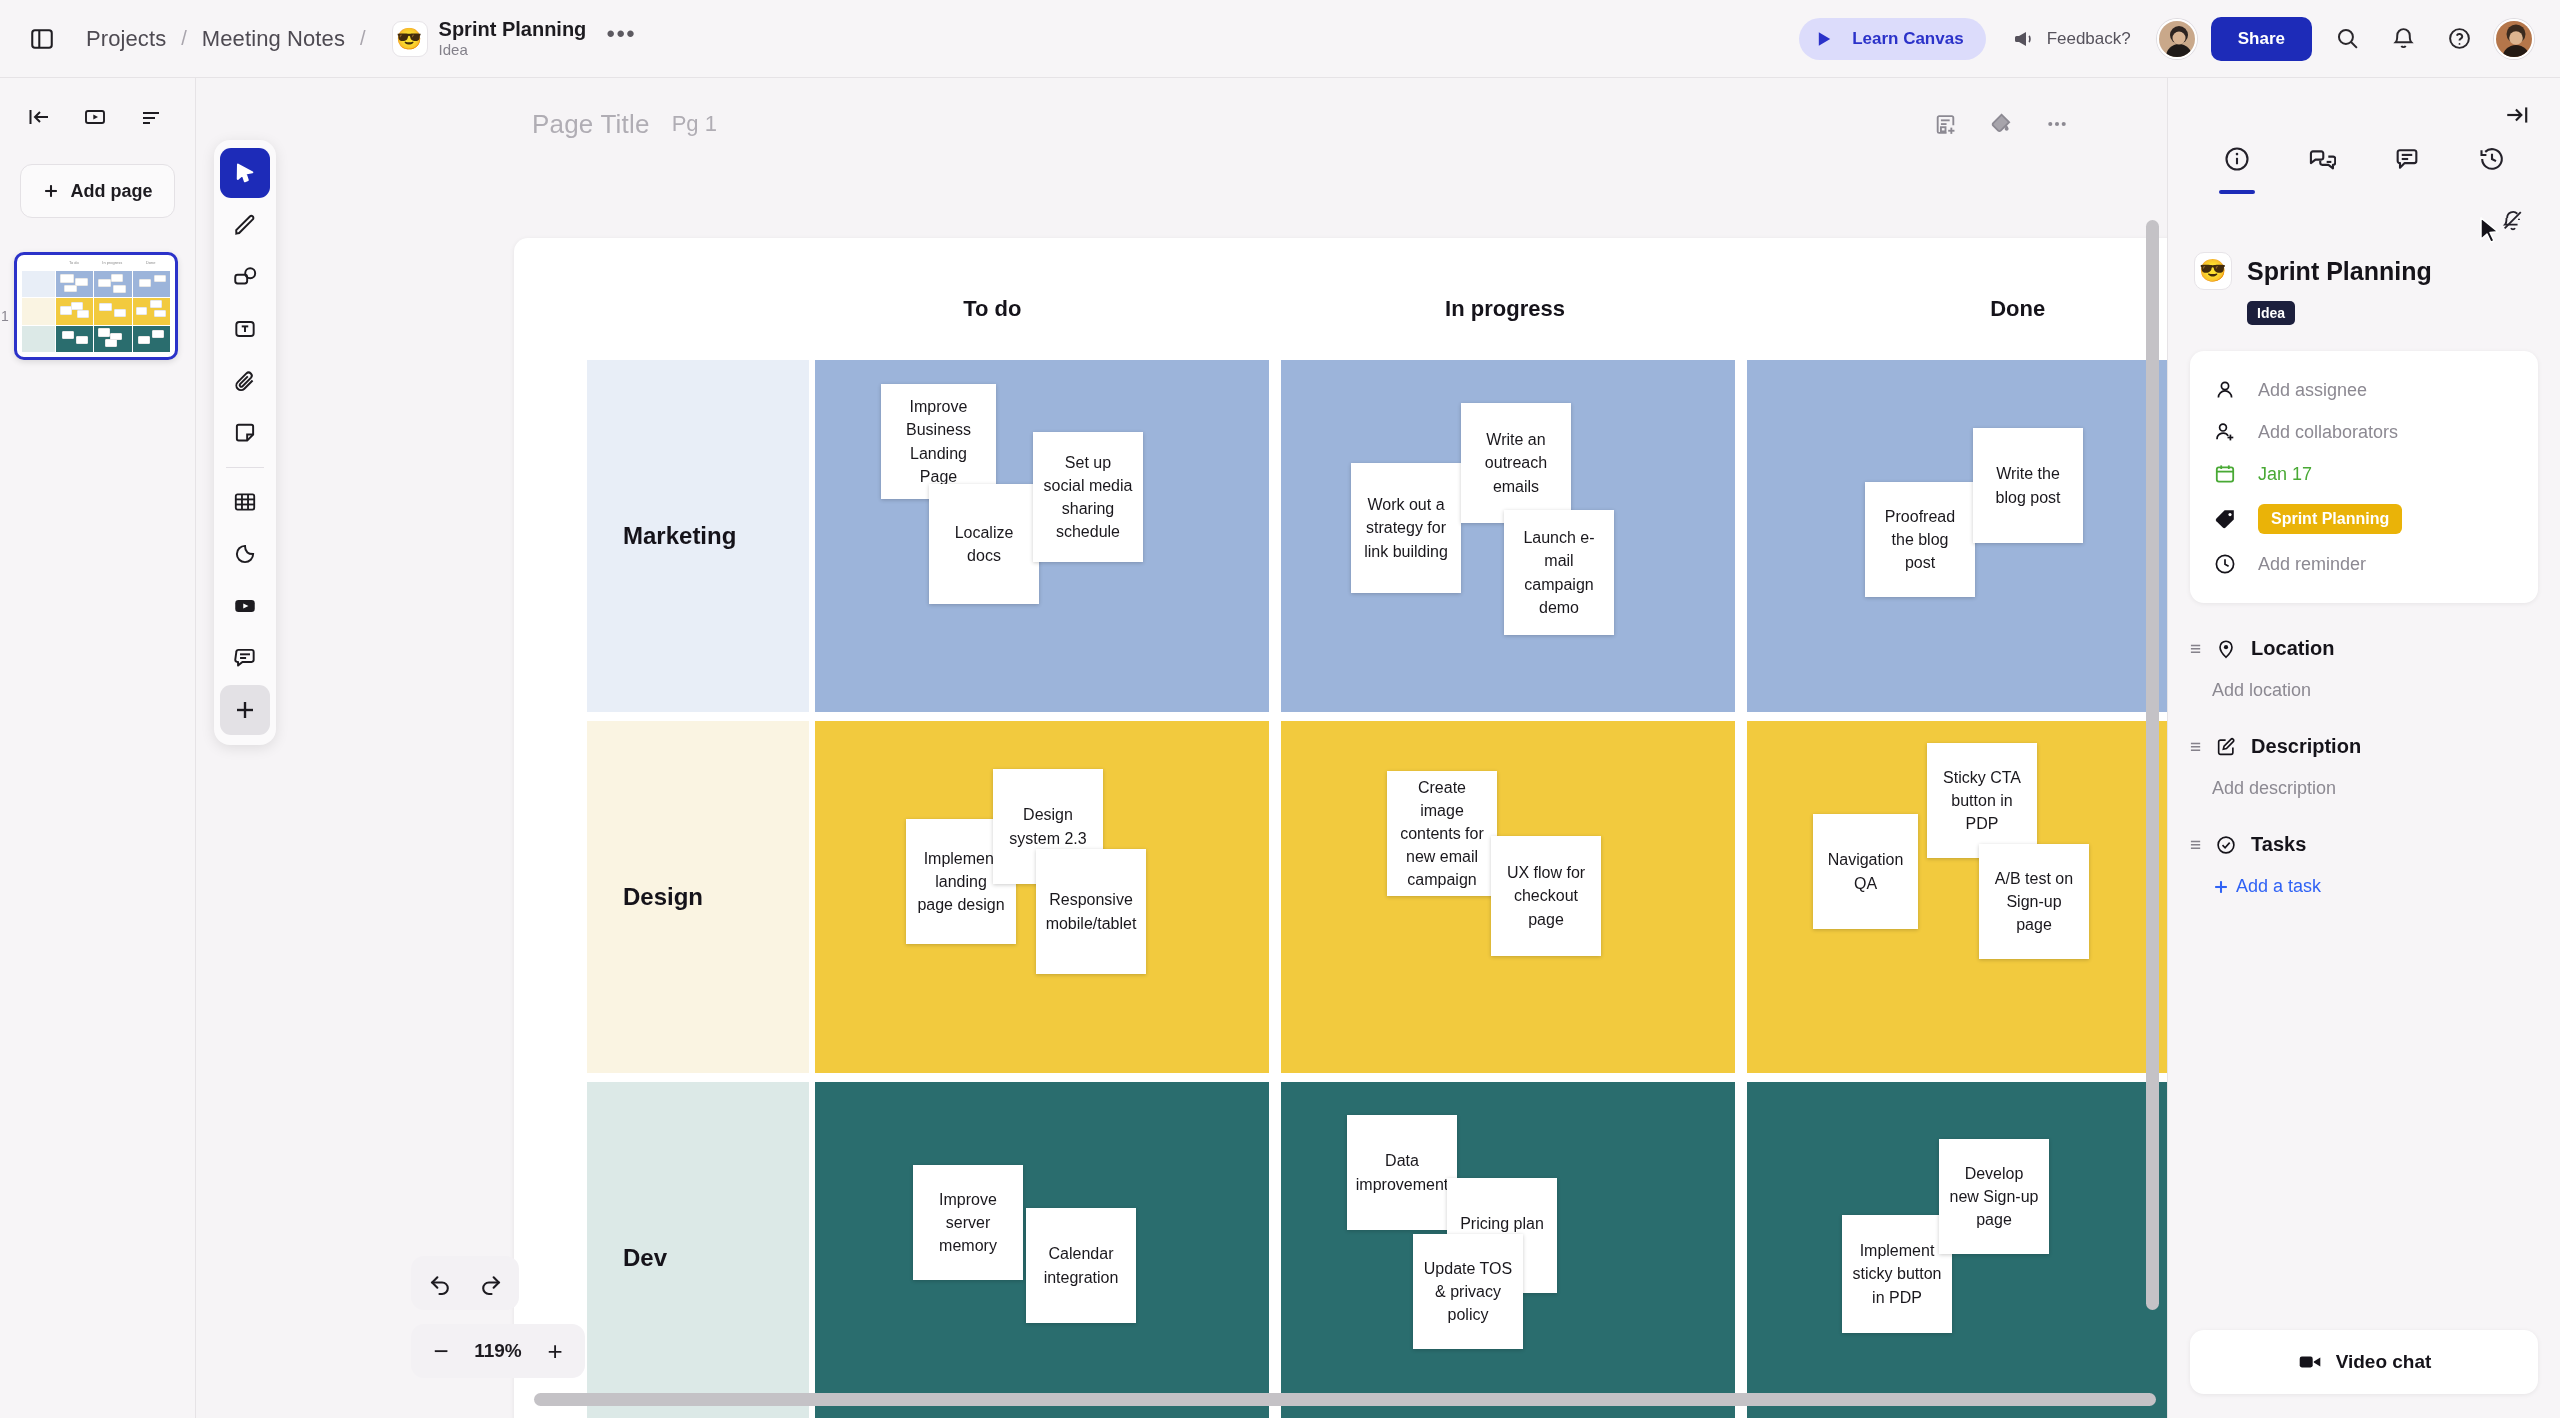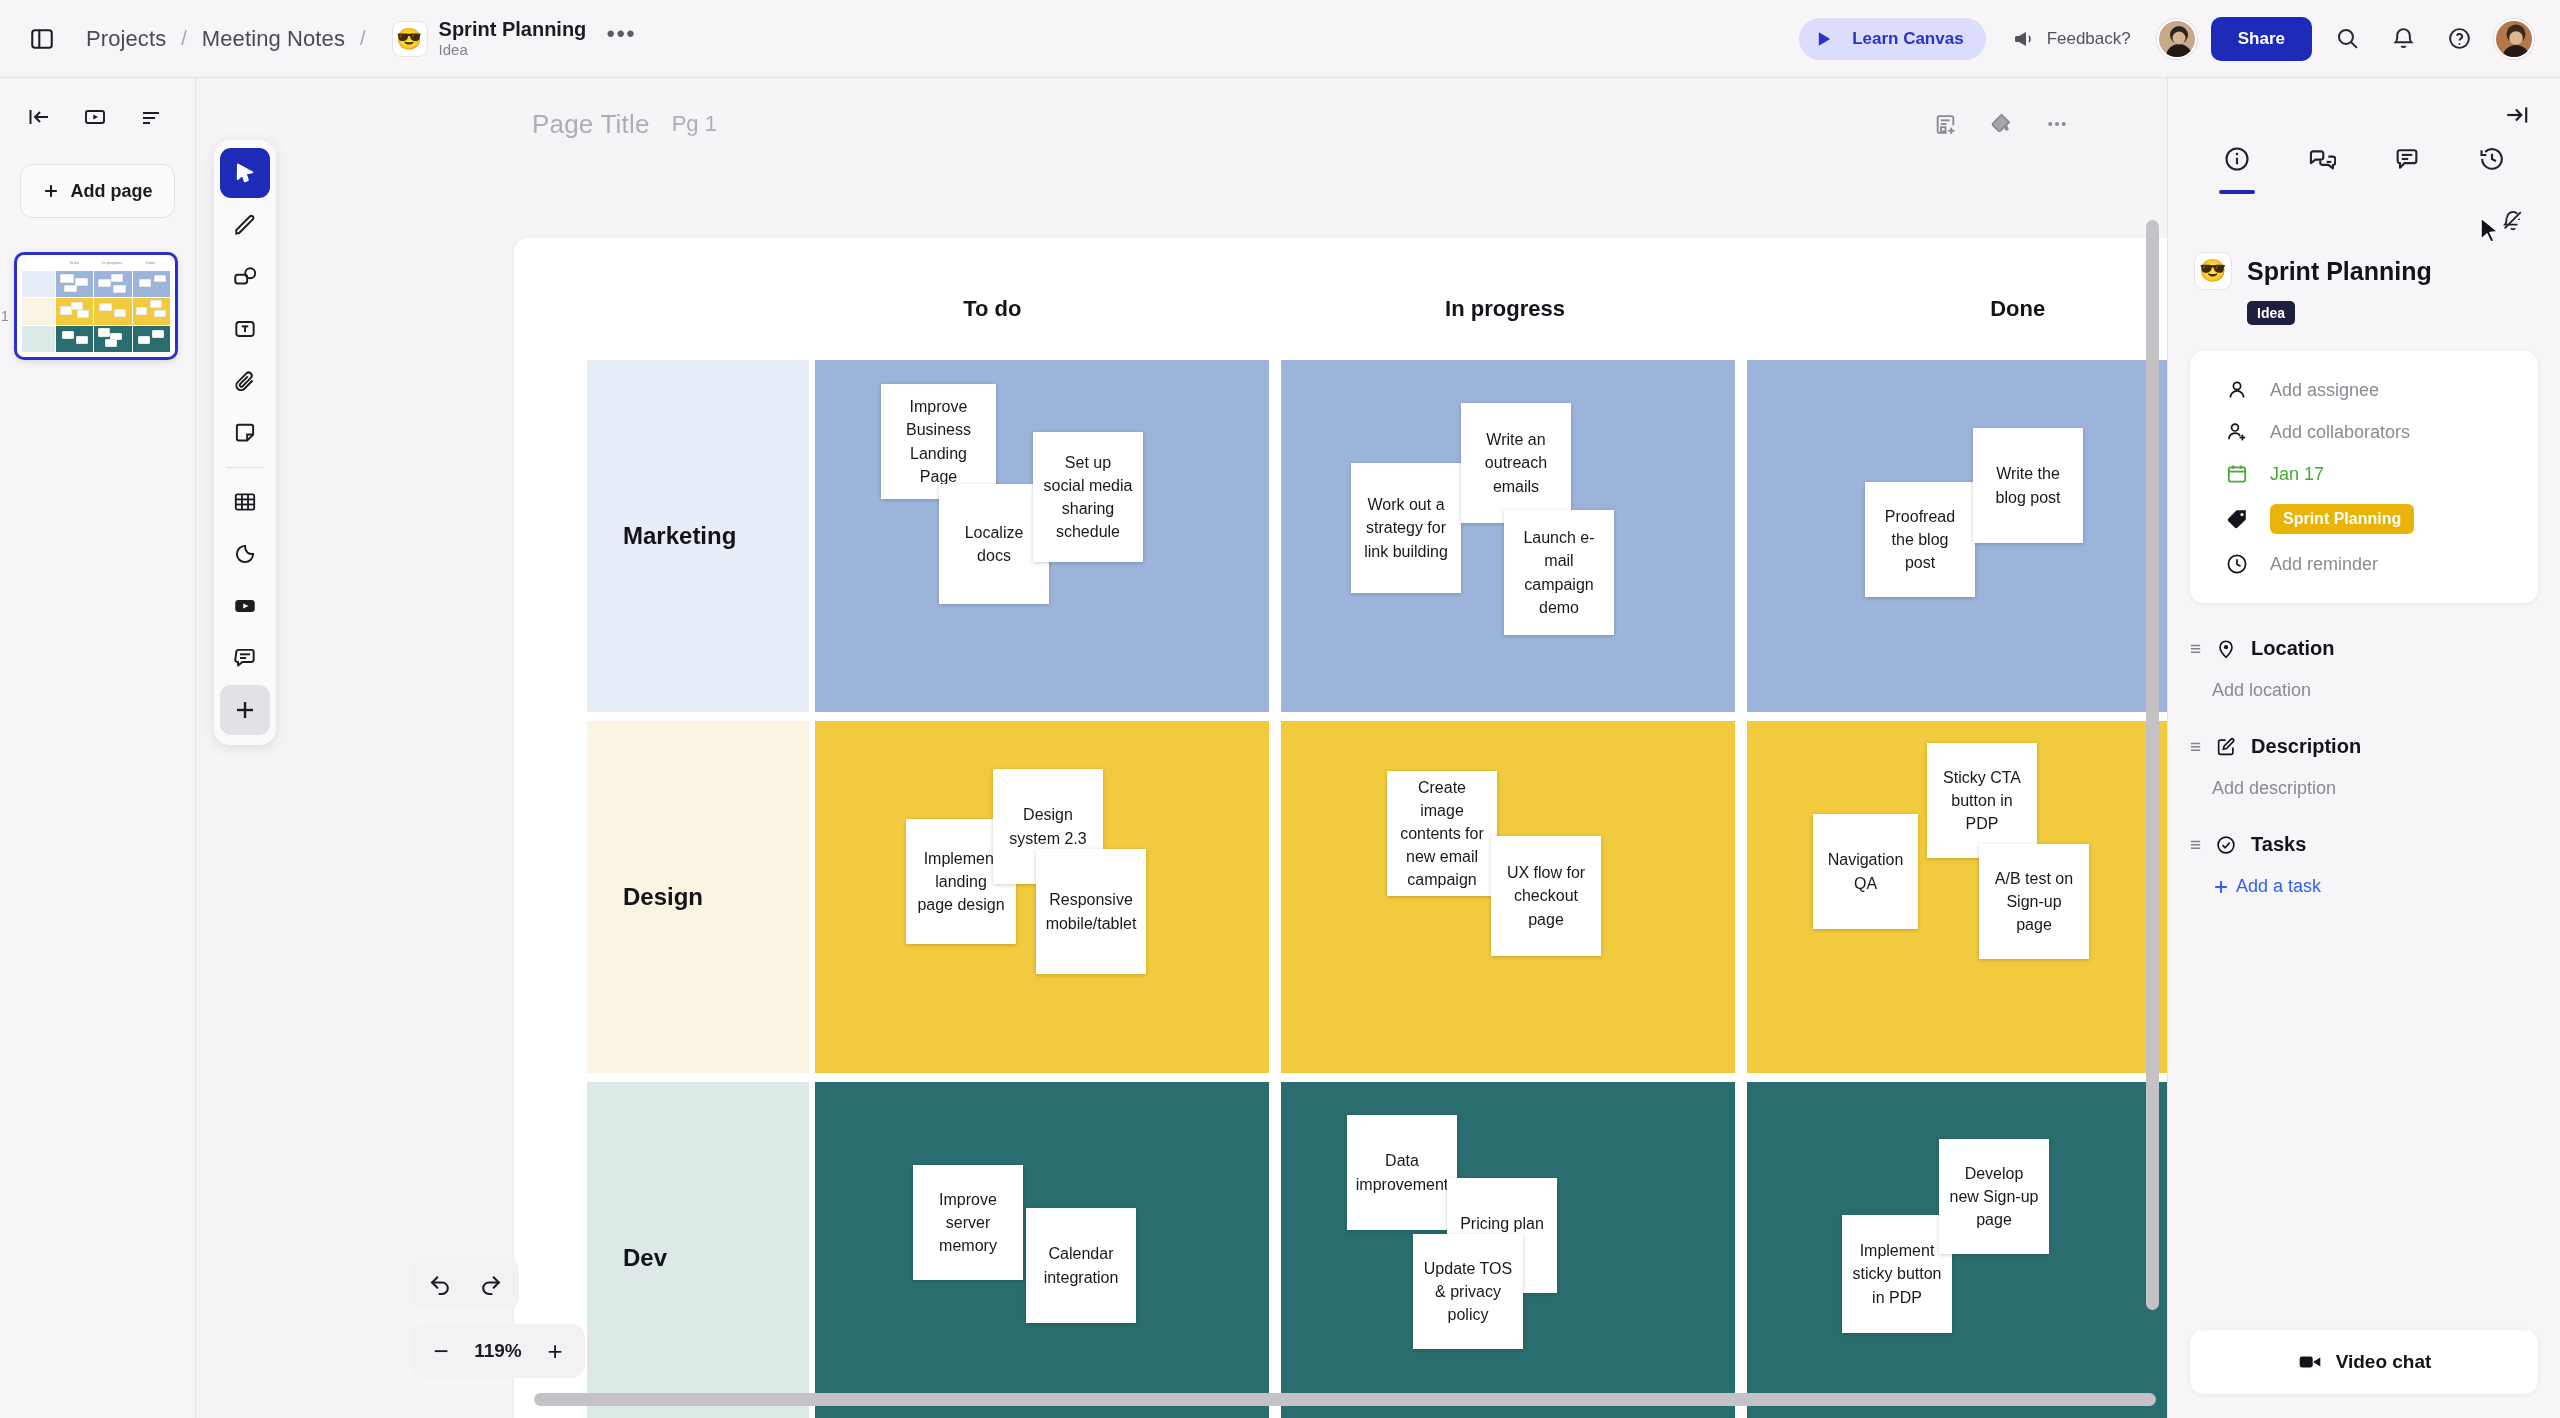--- a/index.html
+++ b/index.html
@@ -193,21 +193,21 @@
   .rp-title { font-size: 25px; font-weight: bold; color: #15131a; }
   .rp-badge-row { padding: 11px 0 0 79px; }
   .rp-badge {
     display: inline-block; background: #1c1f3d; color: #fff; font-size: 14px; font-weight: bold;
     padding: 4px 10px; border-radius: 5px;
   }
   .prop-card {
     margin: 26px 22px 0 22px; background: #fff; border-radius: 14px;
     box-shadow: 0 1px 5px rgba(0,0,0,.07); padding: 18px 0 18px 0;
   }
-  .prop-row { display: flex; align-items: center; gap: 20px; padding: 9px 34px; cursor: pointer; }
+  .prop-row { display: flex; align-items: center; gap: 20px; padding: 9px 22px; cursor: pointer; }
   .prop-ic { width: 26px; display: flex; align-items: center; justify-content: center; flex: none; }
   .prop-txt { font-size: 18px; color: #8c8992; }
   .prop-txt.date { color: #49a935; }
   .tag-pill { background: #eab308; color: #fff; font-weight: bold; font-size: 16px; padding: 6px 13px; border-radius: 6px; }
 
   .sec { padding: 34px 22px 0 22px; }
   .sec-head { display: flex; align-items: center; gap: 14px; }
   .sec-drag { color: #85828b; font-size: 19px; cursor: grab; line-height: 1; }
   .sec-ic { display: flex; align-items: center; }
   .sec-title { font-size: 20px; font-weight: bold; color: #15131a; }
@@ -508,21 +508,21 @@
             <div class="col-head">To do</div>
             <div class="col-head">In progress</div>
             <div class="col-head">Done</div>
           </div>
           <div class="rows" id="board-rows">
               <div class="brow">
                 <div class="row-label" style="background: rgb(232, 238, 247);">Marketing</div>
                 <div class="cellwrap">
                   <div class="cell" style="background: rgb(156, 180, 218);">
                     <div class="sticky" style="left: 38px; top: 24px; width: 115px; height: 115px;">Improve Business Landing Page</div>
-                    <div class="sticky" style="left: 96px; top: 124px; width: 110px; height: 120px;">Localize docs</div>
+                    <div class="sticky" style="left: 86px; top: 124px; width: 110px; height: 120px;">Localize docs</div>
                     <div class="sticky" style="left: 190px; top: 72px; width: 110px; height: 130px;">Set up social media sharing schedule</div>
                   </div>
                 </div>
                 <div class="cellwrap">
                   <div class="cell" style="background: rgb(156, 180, 218);">
                     <div class="sticky" style="left: 42px; top: 103px; width: 110px; height: 130px;">Work out a strategy for link building</div>
                     <div class="sticky" style="left: 152px; top: 43px; width: 110px; height: 120px;">Write an outreach emails</div>
                     <div class="sticky" style="left: 195px; top: 150px; width: 110px; height: 125px;">Launch e-mail campaign demo</div>
                   </div>
                 </div>

